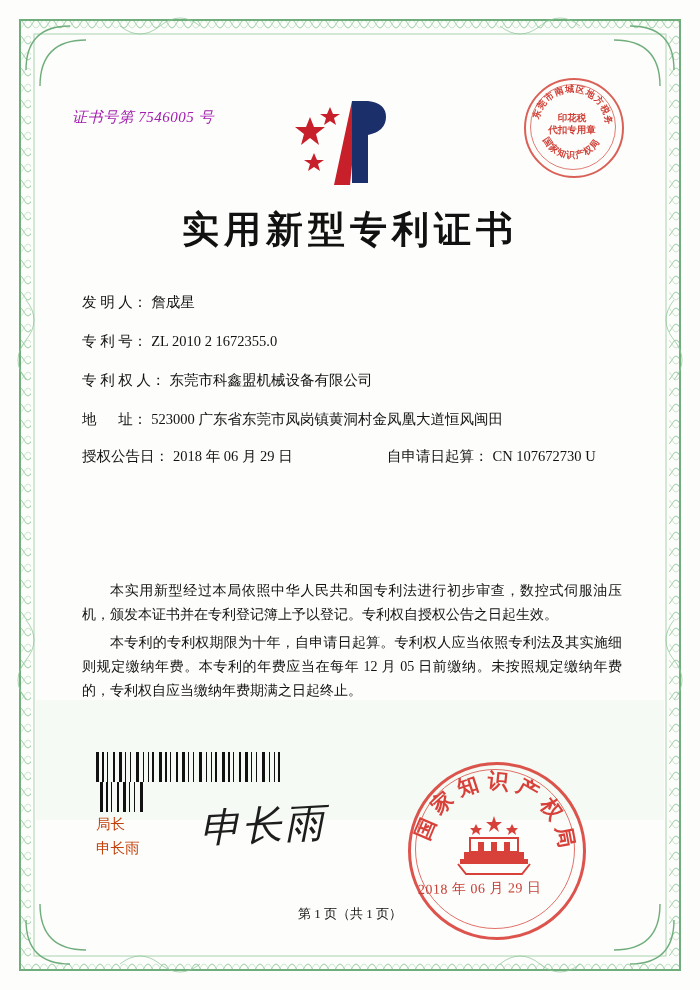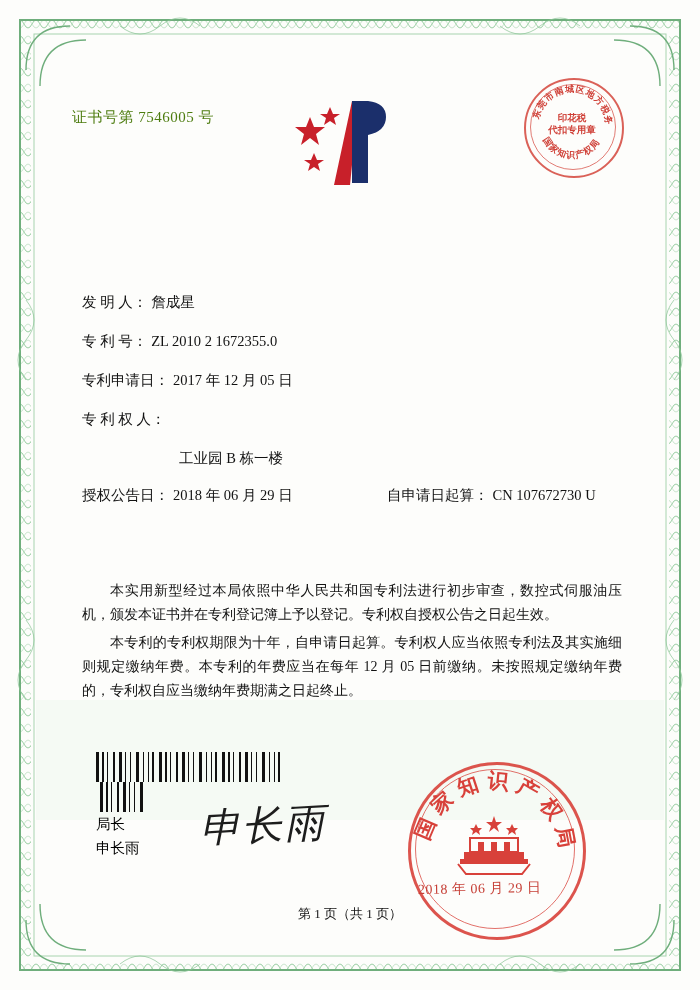--- a/index.html
+++ b/index.html
@@ -24,22 +24,23 @@
     pointer-events: none;
   }
 
   
 
   
   .cert-number {
     position: absolute;
     left: 72px; top: 108px;
     font-size: 15px;
-    color: #4d7c0f;
+    color: #a21caf;
     letter-spacing: 0.5px;
+    font-style: italic;
   }
 
   .logo {
     position: absolute;
     left: 290px; top: 95px;
     width: 120px; height: 95px;
   }
 
   .seal-top {
     position: absolute;
@@ -153,21 +154,21 @@
     margin-right: 1px;
     vertical-align: top;
   }
 
   
   .sig-label {
     position: absolute;
     left: 96px; top: 812px;
     font-size: 14.5px;
     line-height: 24px;
-    color: #000000;
+    color: #c2410c;
   }
   .sig-script {
     position: absolute;
     left: 200px; top: 798px;
     font-size: 40px;
     color: #1d1d1d;
     font-family: "DejaVu Serif", serif;
     font-style: italic;
     letter-spacing: 2px;
     transform: rotate(-3deg);
@@ -277,39 +278,40 @@
       <text font-size="9" fill="#cf3f36" font-family="'DejaVu Sans',sans-serif" letter-spacing="1">
         <textPath href="#arcTop" startOffset="6%">东莞市南城区地方税务局</textPath>
       </text>
       <text font-size="9" fill="#cf3f36" font-family="'DejaVu Sans',sans-serif" letter-spacing="1">
         <textPath href="#arcBot" startOffset="14%">国家知识产权局</textPath>
       </text>
     </svg>
     <div class="seal-center-text">印花税<br>代扣专用章</div>
   </div>
 
+  <div class="title">实用新型专利证书</div>
 
   <div class="fields">
     <div class="field-row">
       <span class="field-label">发 明 人：</span>
       <span class="field-value">詹成星</span>
     </div>
     <div class="field-row">
       <span class="field-label">专 利 号：</span>
       <span class="field-value">ZL 2010 2 1672355.0</span>
     </div>
     <div class="field-row">
-      <span class="field-label">专利申请日：</span>
-      <span class="field-value">2017 年 12 月 05 日</span>
-    </div>
-    <div class="field-row">
       <span class="field-label">专 利 权 人：</span>
+      <span class="field-value">东莞市科鑫盟机械设备有限公司</span>
     </div>
     <div>
-      <div class="field-sub">工业园 B 栋一楼</div>
+      <div class="field-row" style="margin-bottom:0">
+        <span class="field-label">地      址：</span>
+        <span class="field-value">523000  广东省东莞市凤岗镇黄洞村金凤凰大道恒风闽田</span>
+      </div>
     </div>
 
     <div class="row-two-col" style="margin-top:18px">
       <div class="col-a">
         <span class="field-label">授权公告日：</span><span class="field-value">2018 年 06 月 29 日</span>
       </div>
       <div>
         <span class="field-label">自申请日起算：</span><span class="field-value">CN 107672730 U</span>
       </div>
     </div>

